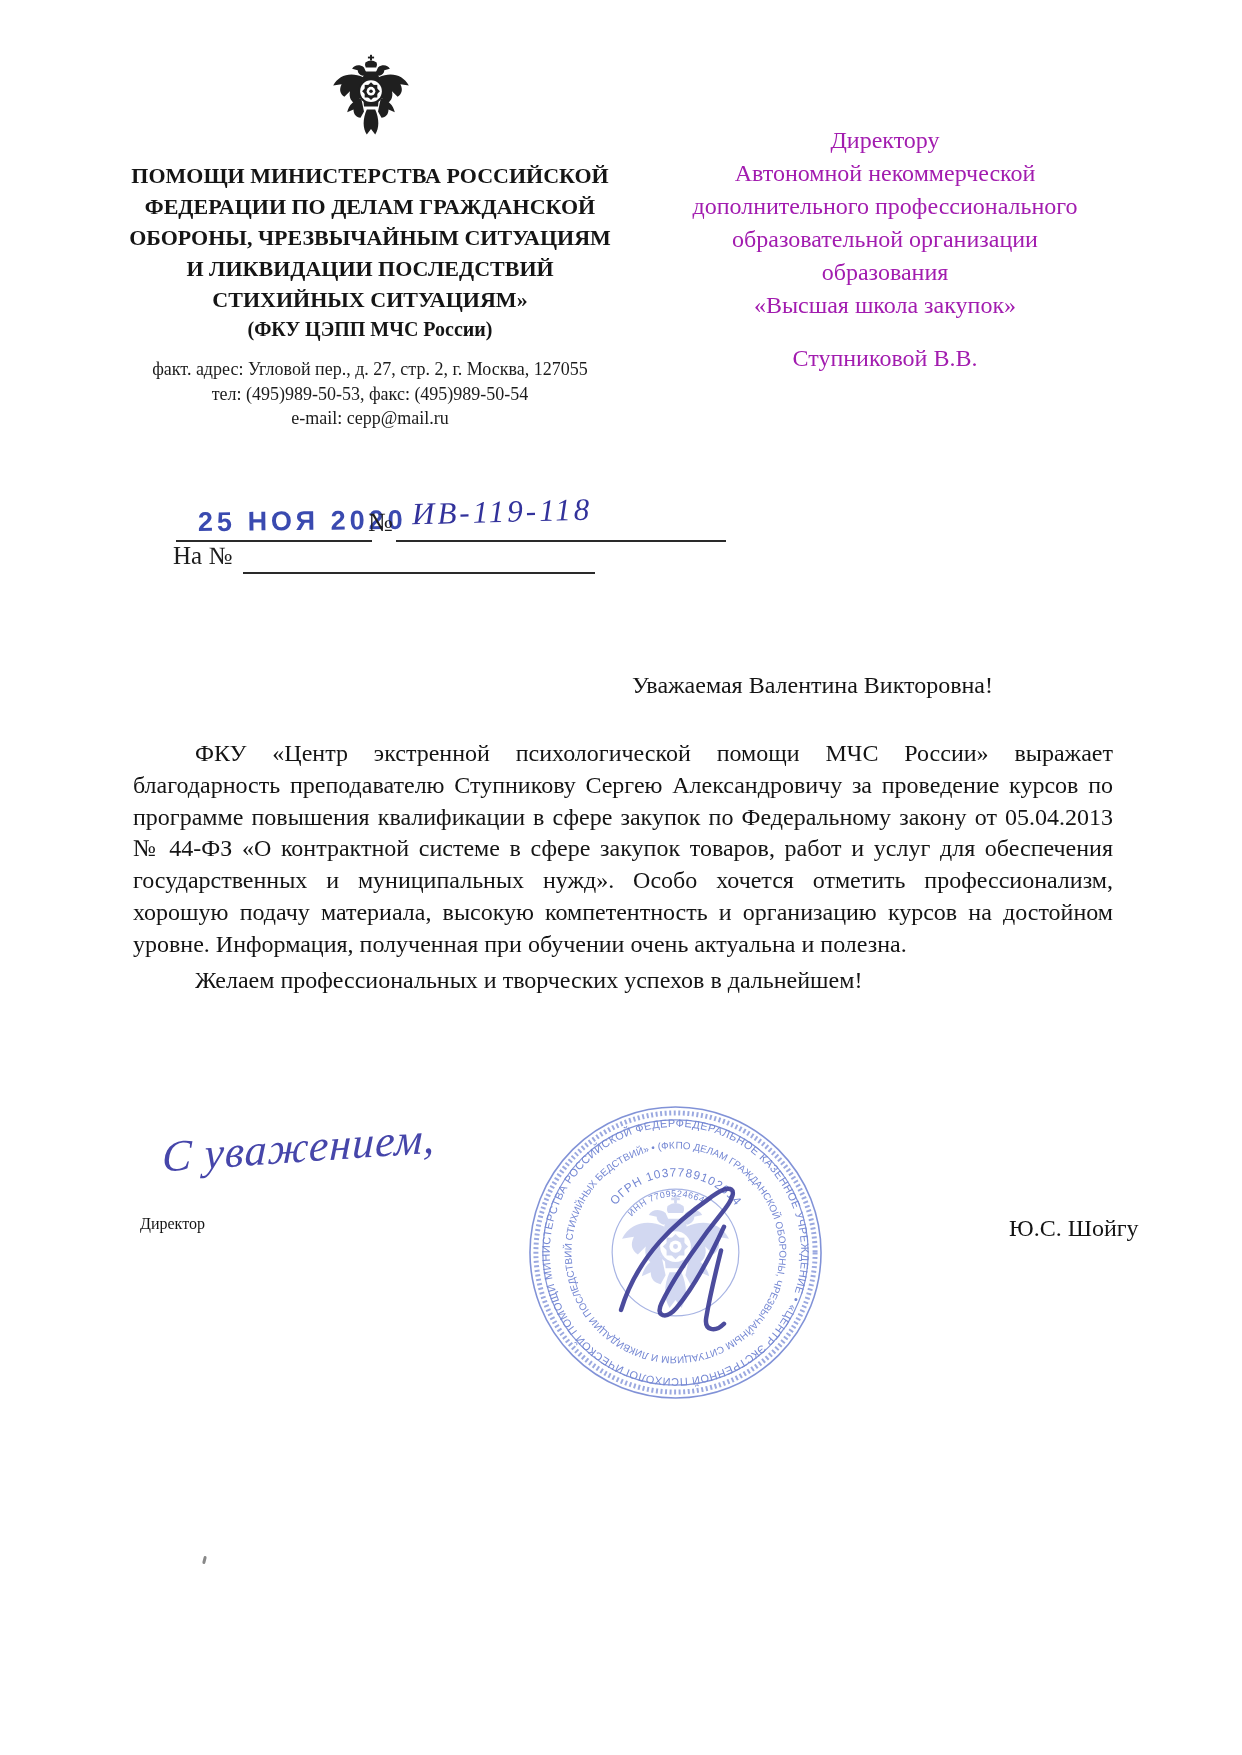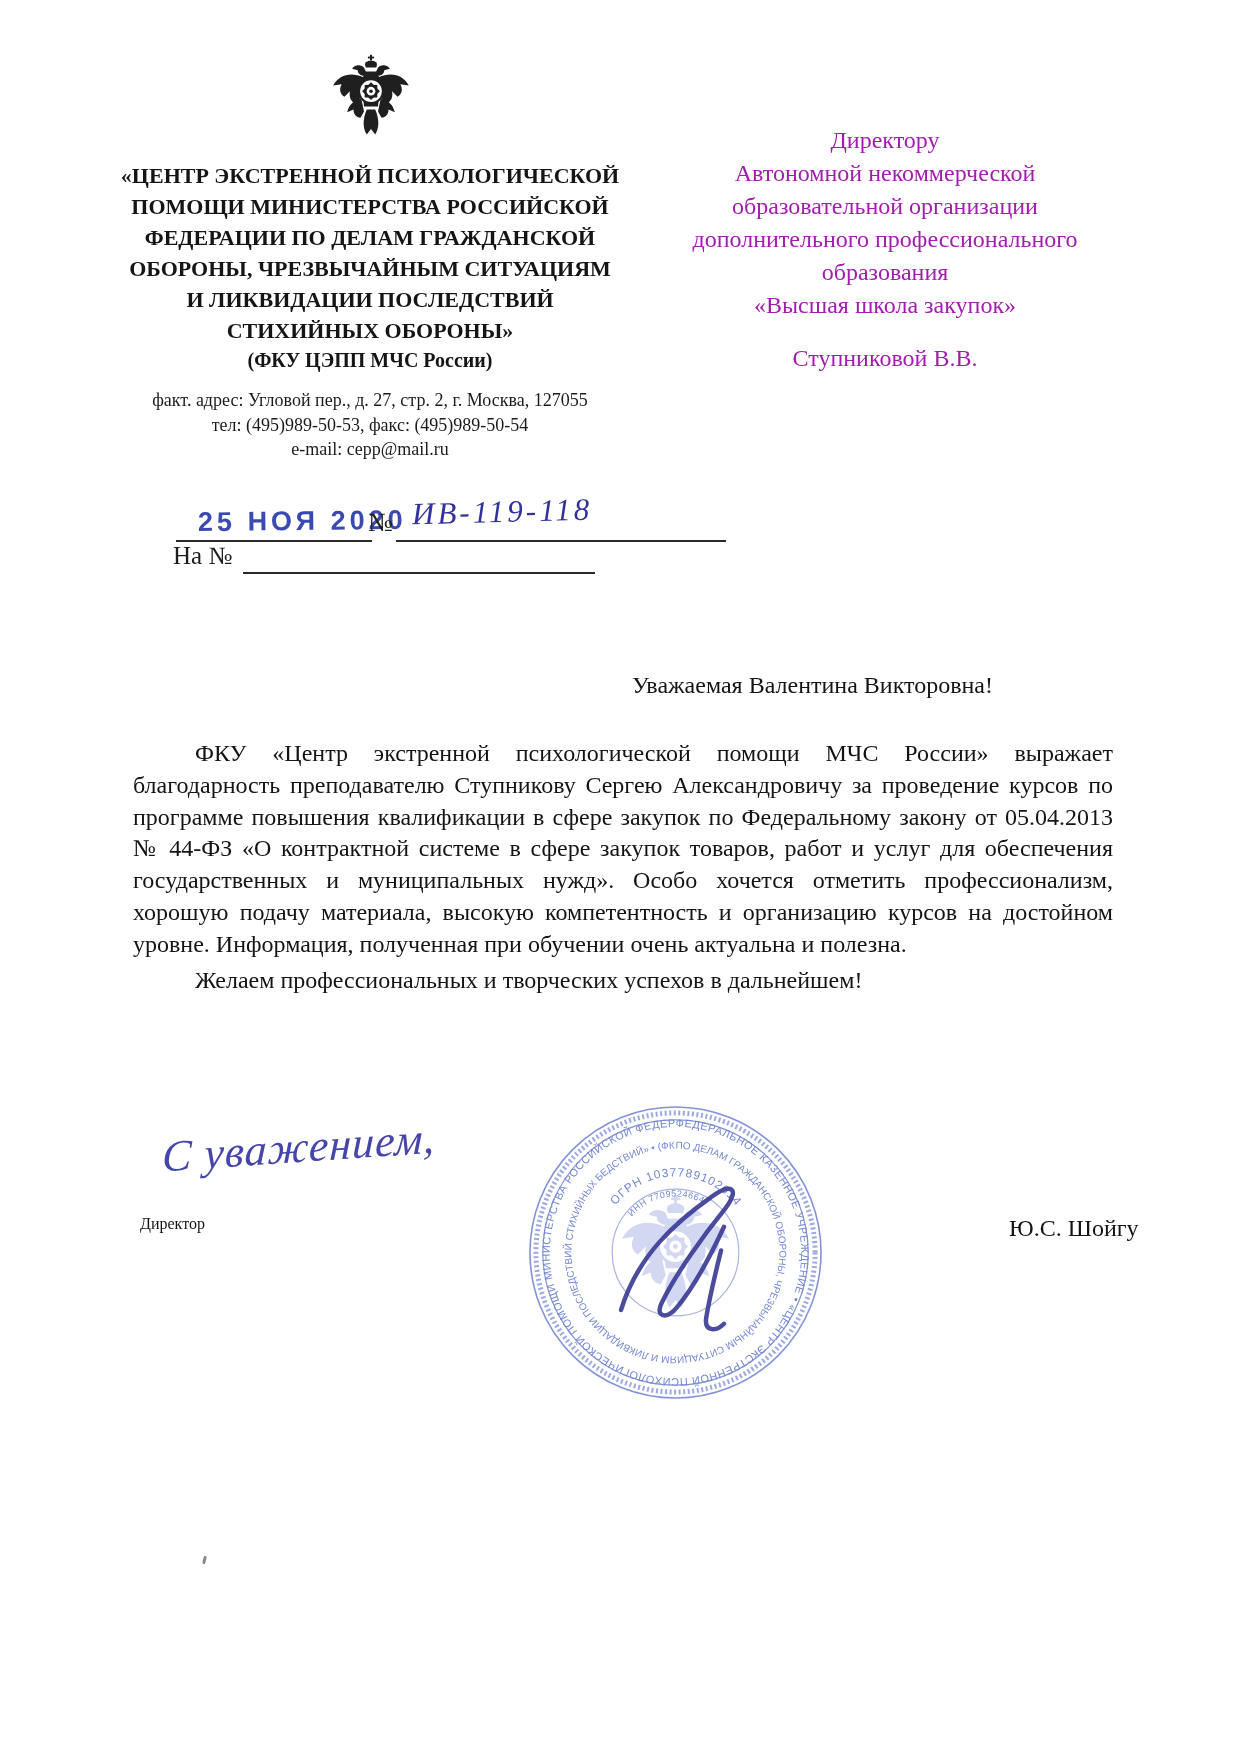--- a/index.html
+++ b/index.html
@@ -97,26 +97,25 @@
         <rect x="-9" y="-9" width="18" height="18" fill="currentColor"></rect>
         <rect x="-9" y="-9" width="18" height="18" fill="currentColor" transform="rotate(45)"></rect>
         <circle r="6.2" fill="#ffffff"></circle>
         <circle r="2.5" fill="currentColor"></circle>
       </g>
     </g>
   </svg>
 
   <div class="org-block">
     <div class="org-name">
-      <div>«ЦЕНТР ЭКСТРЕННОЙ ПСИХОЛОГИЧЕСКОЙ</div>
       <div>ПОМОЩИ МИНИСТЕРСТВА РОССИЙСКОЙ</div>
       <div>ФЕДЕРАЦИИ ПО ДЕЛАМ ГРАЖДАНСКОЙ</div>
       <div>ОБОРОНЫ, ЧРЕЗВЫЧАЙНЫМ СИТУАЦИЯМ</div>
       <div>И ЛИКВИДАЦИИ ПОСЛЕДСТВИЙ</div>
-      <div>СТИХИЙНЫХ ОБОРОНЫ»</div>
+      <div>СТИХИЙНЫХ СИТУАЦИЯМ»</div>
     </div>
     <div class="org-short">(ФКУ ЦЭПП МЧС России)</div>
     <div class="org-contacts">
       <div>факт. адрес: Угловой пер., д. 27, стр. 2, г. Москва, 127055</div>
       <div>тел: (495)989-50-53, факс: (495)989-50-54</div>
       <div>e-mail: cepp@mail.ru</div>
     </div>
   </div>
 
   <div class="ref-block">
@@ -125,22 +124,22 @@
     <div class="num-sign">№</div>
     <div class="num-hand">ИВ-119-118</div>
     <div class="u-line ul-2"></div>
     <div class="reply-label">На №</div>
     <div class="u-line ul-3"></div>
   </div>
 
   <div class="addressee">
     <div>Директору</div>
     <div>Автономной некоммерческой</div>
+    <div>дополнительного профессионального</div>
     <div>образовательной организации</div>
-    <div>дополнительного профессионального</div>
     <div>образования</div>
     <div>«Высшая школа закупок»</div>
     <div class="addressee-name">Ступниковой В.В.</div>
   </div>
 
   <div class="salutation">Уважаемая Валентина Викторовна!</div>
   <div class="body-text">
     <p>ФКУ «Центр экстренной психологической помощи МЧС России» выражает благодарность преподавателю Ступникову Сергею Александровичу за проведение курсов по программе повышения квалификации в сфере закупок по Федеральному закону от 05.04.2013 № 44-ФЗ «О контрактной системе в сфере закупок товаров, работ и услуг для обеспечения государственных и муниципальных нужд». Особо хочется отметить профессионализм, хорошую подачу материала, высокую компетентность и организацию курсов на достойном уровне. Информация, полученная при обучении очень актуальна и полезна.</p>
     <p>Желаем профессиональных и творческих успехов в дальнейшем!</p>
   </div>

